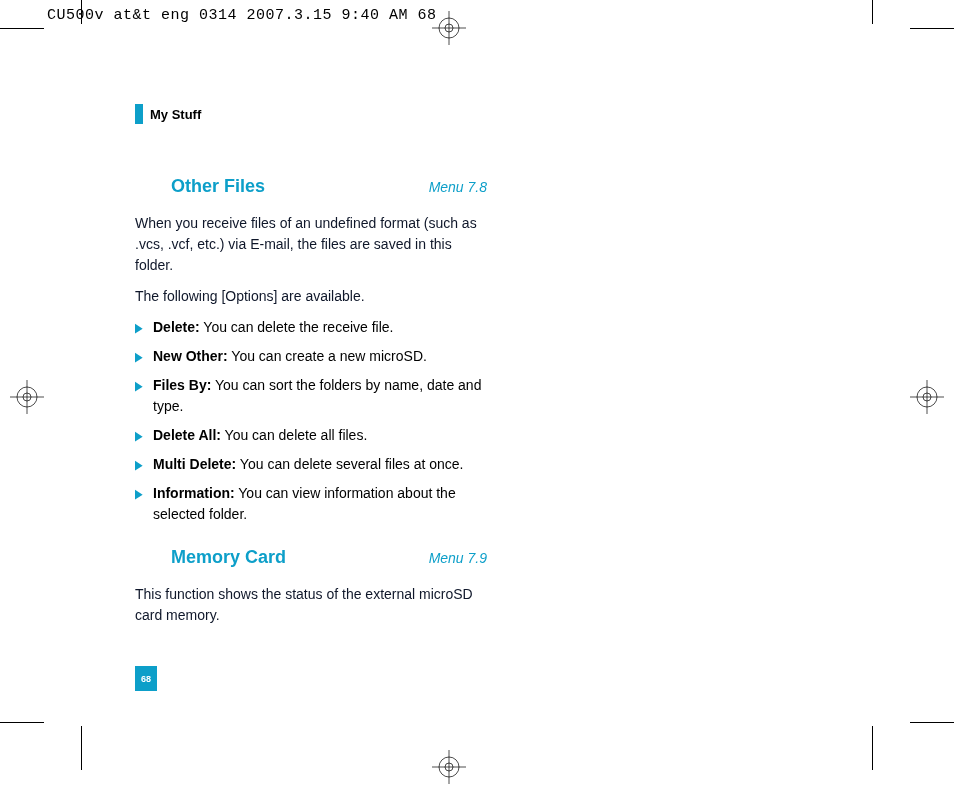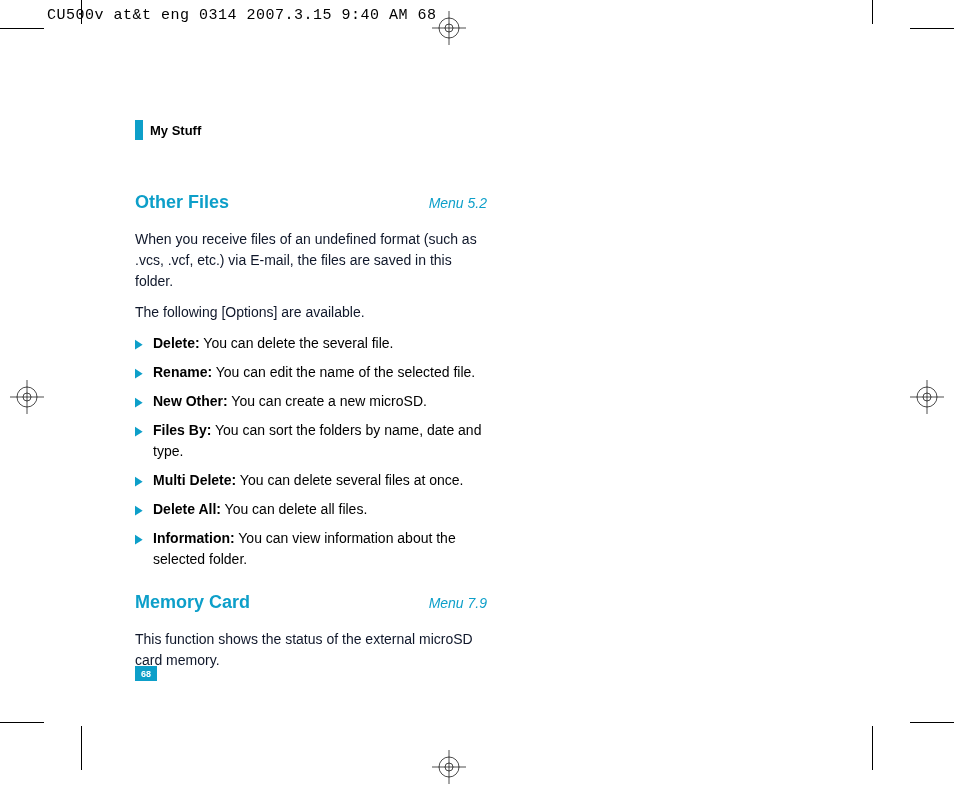--- a/index.html
+++ b/index.html
@@ -37,21 +37,21 @@
       width: 34px;
       height: 34px;
     }
     .reg-mark svg { display: block; }
     .reg-left { top: 380px; left: 10px; }
     .reg-right { top: 380px; right: 10px; }
     .reg-top { top: 11px; left: 432px; }
     .reg-bottom { top: 750px; left: 432px; }
     .content {
       position: absolute;
-      top: 120px;
+      top: 104px;
       left: 135px;
       width: 356px;
     }
     .section-header {
       display: flex;
       align-items: center;
       margin-bottom: 7px;
     }
     .section-bar {
       width: 8px;
@@ -69,20 +69,21 @@
       justify-content: space-between;
       align-items: baseline;
       margin-top: 52px;
       margin-bottom: 16px;
     }
     .topic-title {
       font-size: 18px;
       font-weight: bold;
       color: #0d9fc9;
       font-family: Arial, sans-serif;
+      margin-left: 36px;
     }
     .menu-ref {
       font-size: 14px;
       font-style: italic;
       color: #0d9fc9;
       padding-right: 4px;
     }
     .body-text {
       font-size: 14px;
       line-height: 1.5;
@@ -114,21 +115,21 @@
     }
     .topic2 {
       margin-top: 22px;
       gap: 18px;
     }
     .page-number-box {
       position: absolute;
       top: 666px;
       left: 135px;
       width: 22px;
-      height: 15px;
+      height: 25px;
       background: #0d9fc9;
       color: #fff;
       font-size: 9px;
       font-weight: bold;
       display: flex;
       align-items: center;
       justify-content: center;
     }
   </style>
 </head>
@@ -179,33 +180,32 @@
 </div>
 
 <div class="content">
   <div class="section-header">
     <div class="section-bar"></div>
     <div class="section-title">My Stuff</div>
   </div>
 
   <div class="topic-row">
     <div class="topic-title">Other Files</div>
-    <div class="menu-ref">Menu 5.2</div>
+    <div class="menu-ref">Menu 7.8</div>
   </div>
 
   <div class="body-text">When you receive files of an undefined format (such as .vcs, .vcf, etc.) via E-mail, the files are saved in this folder.</div>
   <div class="body-text">The following [Options] are available.</div>
 
   <ul class="option-list">
-    <li class="option-item"><span class="opt-label">Delete:</span><span> You can delete the several file.</span></li>
-    <li class="option-item"><span class="opt-label">Rename:</span><span> You can edit the name of the selected file.</span></li>
+    <li class="option-item"><span class="opt-label">Delete:</span><span> You can delete the receive file.</span></li>
     <li class="option-item"><span class="opt-label">New Other:</span><span> You can create a new microSD.</span></li>
     <li class="option-item"><span class="opt-label">Files By:</span><span> You can sort the folders by name, date and type.</span></li>
+    <li class="option-item"><span class="opt-label">Delete All:</span><span> You can delete all files.</span></li>
     <li class="option-item"><span class="opt-label">Multi Delete:</span><span> You can delete several files at once.</span></li>
-    <li class="option-item"><span class="opt-label">Delete All:</span><span> You can delete all files.</span></li>
     <li class="option-item"><span class="opt-label">Information:</span><span> You can view information about the selected folder.</span></li>
   </ul>
 
   <div class="topic-row topic2">
     <div class="topic-title">Memory Card</div>
     <div class="menu-ref">Menu 7.9</div>
   </div>
 
   <div class="body-text">This function shows the status of the external microSD card memory.</div>
 </div>

